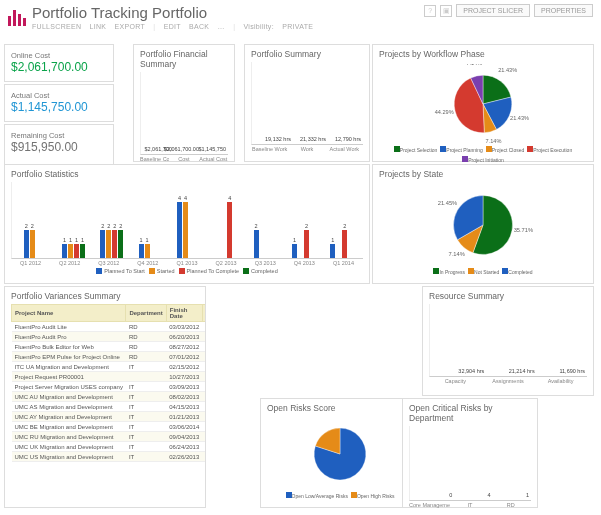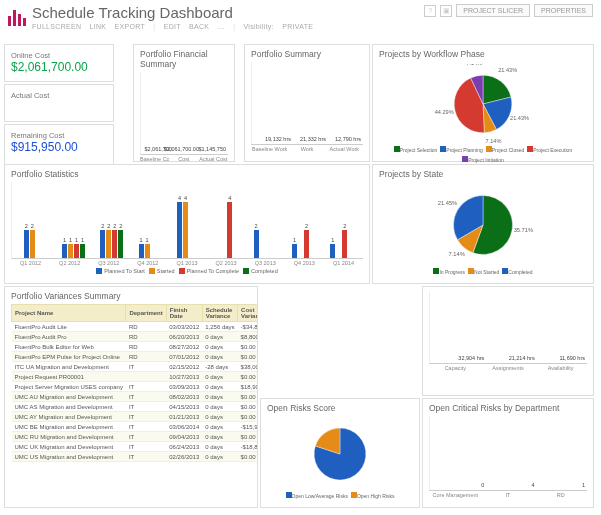--- a/index.html
+++ b/index.html
@@ -13,21 +13,21 @@
 .sub span{margin-right:6px;cursor:pointer}
 .right-tools{margin-left:auto;display:flex;align-items:center;gap:4px;font-size:7px;color:#999}
 .btn{border:1px solid #ccc;padding:2px 6px;background:#fafafa}
 .sep{color:#ddd}
 .grid{position:absolute;left:4px;right:4px;top:44px;bottom:4px}
 .card{position:absolute;border:1px solid #ddd;background:#fff;padding:4px 6px;box-sizing:border-box}
 .card-title{font-size:8.5px;color:#666;margin-bottom:3px}
 .big-num{font-size:12px;font-weight:300}
 .pc{color:#0aa34a}
 .ac{color:#2196d4}
-.rc{color:#1d4ed8}
+.rc{color:#737373}
 .mini-label{font-size:7.5px;color:#777;margin-top:2px}
 .bars-area{position:relative;height:calc(100% - 26px);border-bottom:1px solid #ccc;border-left:1px solid #eee}
 .bar-row{position:absolute;bottom:0;display:flex;align-items:flex-end;justify-content:space-around;left:4px;right:2px;height:100%}
 .bgroup{flex:1;display:flex;align-items:flex-end;justify-content:center;gap:1px;min-width:0}
 .bar-lbl{font-size:5.5px;text-align:center;white-space:nowrap;overflow:hidden}
 .dlabel{font-size:5.5px;text-align:center;line-height:1;margin-bottom:1px;white-space:nowrap}
 .x-labels{display:flex;justify-content:space-around;font-size:5.5px;color:#888;margin-top:1px}
 .legend{display:flex;flex-wrap:wrap;gap:4px;font-size:5.5px;color:#666;justify-content:center;margin-top:2px}
 .legend span{display:flex;align-items:center;gap:2px}
 .sw{width:6px;height:6px;display:inline-block}
@@ -46,21 +46,21 @@
 <div class="page">
 
 <div class="topbar">
   <div class="logo">
         <span style="height:10px"></span>
         <span style="height:16px"></span>
         <span style="height:12px"></span>
         <span style="height:8px"></span>
       </div>
   <div>
-    <div class="title">Schedule Tracking Dashboard</div>
+    <div class="title">Portfolio Tracking Portfolio</div>
     <div class="sub">
       <span>FULLSCREEN</span>
       <span>LINK</span>
       <span>EXPORT</span>
       <span class="sep">|</span>
       <span>EDIT</span>
       <span>BACK</span>
       <span>…</span>
       <span class="sep">|</span>
       <span>Visibility:</span>
@@ -76,20 +76,21 @@
 </div>
 
 <div class="grid">
 
   <div class="card" style="left:0;top:0;width:110px;height:38px">
     <div class="mini-label">Online Cost</div>
     <div class="big-num pc">$2,061,700.00</div>
   </div>
   <div class="card" style="left:0;top:40px;width:110px;height:38px">
     <div class="mini-label">Actual Cost</div>
+    <div class="big-num ac">$1,145,750.00</div>
   </div>
   <div class="card" style="left:0;top:80px;width:110px;height:54px">
     <div class="mini-label">Remaining Cost</div>
     <div class="big-num rc">$915,950.00</div>
   </div>
 
   <div class="card" style="left:129px;top:0;width:102px;height:118px">
     <div class="card-title">Portfolio Financial Summary</div>
     <div class="bars-area" id="fin-bars">
           <div class="bar-row">
@@ -347,21 +348,21 @@
             <text x="16.678386518755765" y="25.035268770089317" font-size="7" fill="#666" text-anchor="middle">21.45%</text>
           </svg>
         </div>
     <div class="plegend" id="leg-state">
           <span><i class="sw" style="background:#0b6f18"></i>In Progress</span>
           <span><i class="sw" style="background:#e58b18"></i>Not Started</span>
           <span><i class="sw" style="background:#1f5fbf"></i>Completed</span>
         </div>
   </div>
 
-  <div class="card" style="left:0;top:242px;width:254px;height:222px;overflow:hidden">
+  <div class="card" style="left:0;top:242px;width:202px;height:222px;overflow:hidden">
     <div class="card-title">Portfolio Variances Summary</div>
     <table class="tbl" id="var-table">
           <thead>
             <tr>
               <th>Project Name</th>
               <th>Department</th>
               <th>Finish Date</th>
               <th>Schedule Variance</th>
               <th>Cost Variance</th>
             </tr>
@@ -464,20 +465,21 @@
               <td>02/26/2013</td>
               <td>0 days</td>
               <td>$0.00</td>
             </tr>
           </tbody>
         </table>
   </div>
 
 
   <div class="card" style="left:418px;top:242px;width:172px;height:110px">
+    <div class="card-title">Resource Summary</div>
     <div class="bars-area" id="res-bars" style="height:72px">
           <div class="bar-row">
             <div class="bgroup" style="flex-direction: column;">
               <div class="dlabel">32,904 hrs</div>
               <div style="width: 70%; margin: 0px auto; background: rgb(31, 95, 191); height: 82.26%;"></div>
             </div>
             <div class="bgroup" style="flex-direction: column;">
               <div class="dlabel">21,214 hrs</div>
               <div style="width: 70%; margin: 0px auto; background: rgb(229, 139, 24); height: 53.035%;"></div>
             </div>
@@ -501,21 +503,21 @@
             <path d="M60,50 L60,14 A36,36 0 1 1 25.761965413374476,38.87538820250188 Z" fill="#1f5fbf" stroke="#fff" stroke-width="0.5"></path>
             <path d="M60,50 L25.761965413374476,38.87538820250188 A36,36 0 0 1 59.99999999999999,14 Z" fill="#e58b18" stroke="#fff" stroke-width="0.5"></path>
           </svg>
         </div>
     <div class="plegend" id="leg-risk">
           <span><i class="sw" style="background:#1f5fbf"></i>Open Low/Average Risks</span>
           <span><i class="sw" style="background:#e58b18"></i>Open High Risks</span>
         </div>
   </div>
 
-  <div class="card" style="left:418px;top:354px;width:172px;height:110px">
+  <div class="card" style="left:398px;top:354px;width:136px;height:110px">
     <div class="card-title">Open Critical Risks by Department</div>
     <div class="bars-area" id="dept-bars" style="height:74px">
           <div class="bar-row">
             <div class="bgroup" style="flex-direction: column;">
               <div class="dlabel">0</div>
               <div style="width: 70%; margin: 0px auto; background: rgb(11, 111, 24); height: 0%;"></div>
             </div>
             <div class="bgroup" style="flex-direction: column;">
               <div class="dlabel">4</div>
               <div style="width: 70%; margin: 0px auto; background: rgb(11, 111, 24); height: 80%;"></div>

